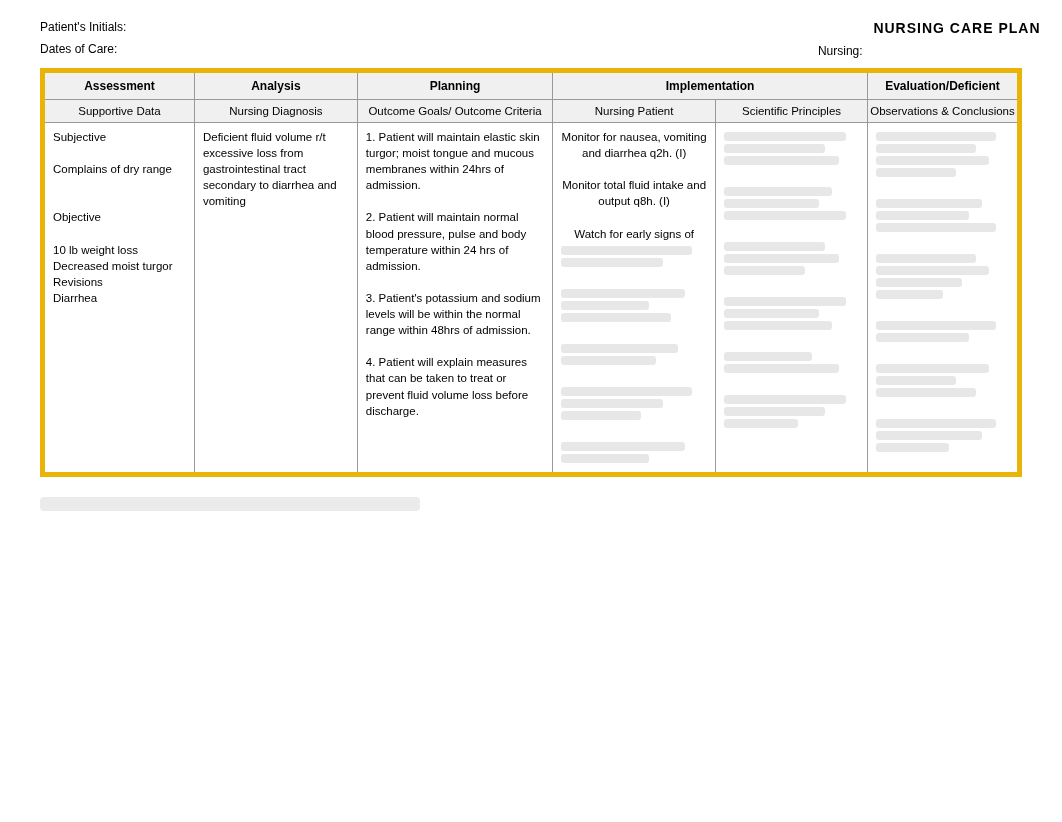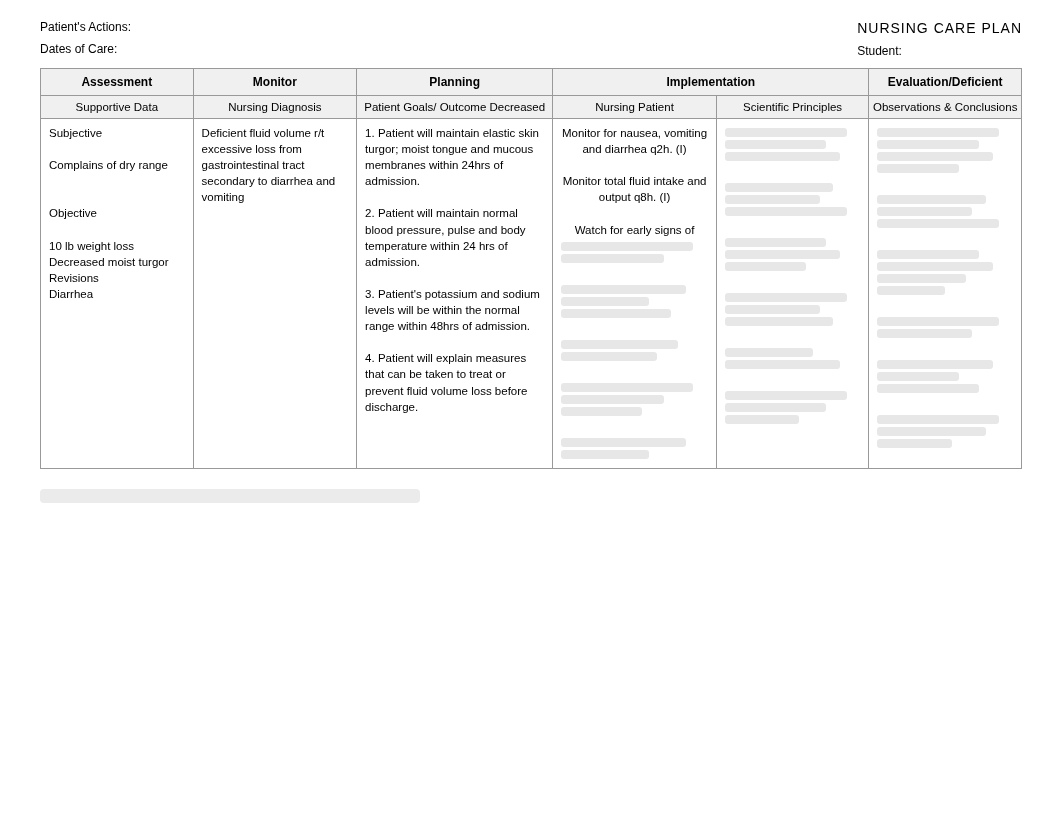--- a/index.html
+++ b/index.html
@@ -30,35 +30,36 @@
 
     .header-right {
       display: flex;
       flex-direction: column;
       align-items: flex-start;
       gap: 8px;
     }
 
     .header-title {
       font-size: 14px;
-      font-weight: normal;
+      font-weight: bold;
       letter-spacing: 1px;
       text-align: center;
       width: 100%;
+      margin-left: 37px;
     }
 
     .header-field {
       font-size: 12px;
     }
 
     
     .care-plan-table {
       width: 100%;
       border-collapse: collapse;
-      border: 1px solid #eab308;
+      border: 5px solid #eab308;
       margin-top: 10px;
     }
 
     .care-plan-table th,
     .care-plan-table td {
       border: 1px solid #999;
       padding: 6px 8px;
       vertical-align: top;
       font-size: 11.5px;
     }
@@ -110,42 +111,42 @@
 
     .impl-header { text-align: center; }
   </style>
 </head>
 <body>
 
 <div class="page">
 
   <div class="header-section">
     <div class="header-left">
-      <div class="header-field">Patient's Actions:</div>
+      <div class="header-field">Patient's Initials:</div>
       <div class="header-field">Dates of Care:</div>
     </div>
     <div class="header-right">
       <div class="header-title">NURSING CARE PLAN</div>
-      <div class="header-field">Student:</div>
+      <div class="header-field">Nursing:</div>
     </div>
   </div>
 
   <table class="care-plan-table">
     <thead>
       <tr>
         <th class="col-assessment">Assessment</th>
-        <th class="col-analysis">Monitor</th>
+        <th class="col-analysis">Analysis</th>
         <th class="col-planning">Planning</th>
         <th colspan="2" class="impl-header">Implementation</th>
         <th class="col-evaluation">Evaluation/Deficient</th>
       </tr>
       <tr>
         <th class="col-assessment">Supportive Data</th>
         <th class="col-analysis">Nursing Diagnosis</th>
-        <th class="col-planning">Patient Goals/ Outcome Decreased</th>
+        <th class="col-planning">Outcome Goals/ Outcome Criteria</th>
         <th class="col-nursing-actions">Nursing Patient</th>
         <th class="col-scientific">Scientific Principles</th>
         <th class="col-evaluation">Observations &amp; Conclusions</th>
       </tr>
     </thead>
     <tbody>
       <tr>
 
         <td class="col-assessment">
           <div class="cell-content">

